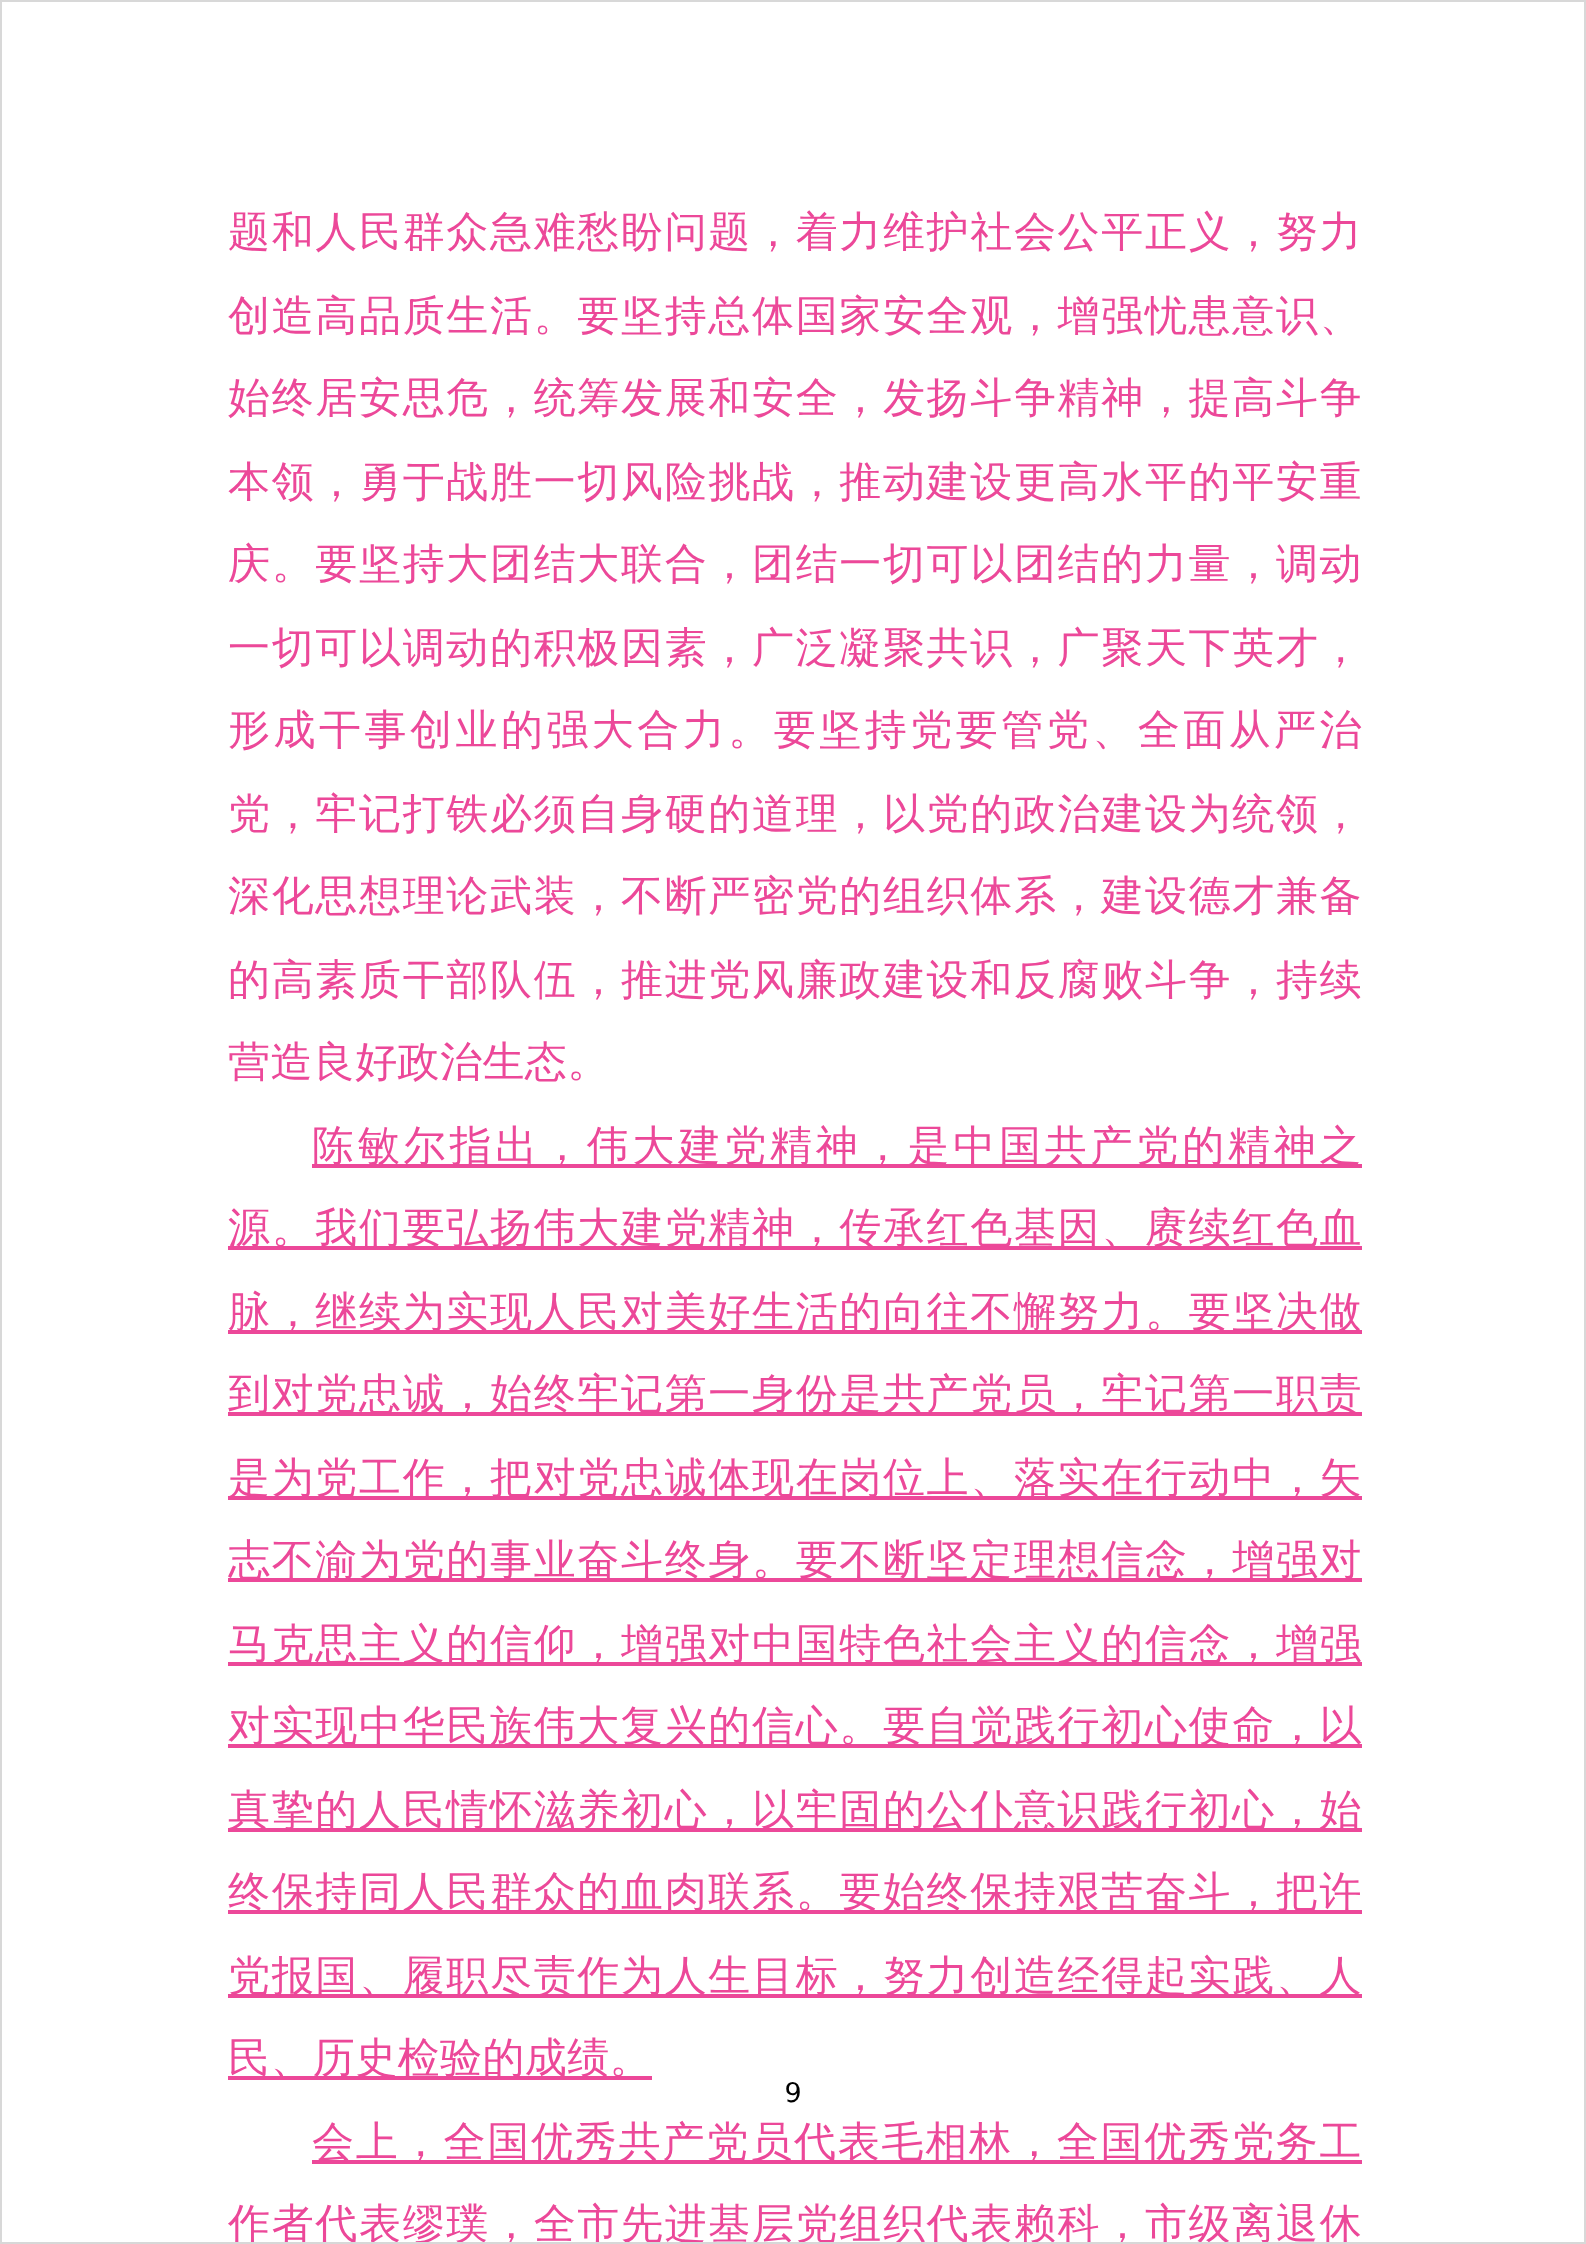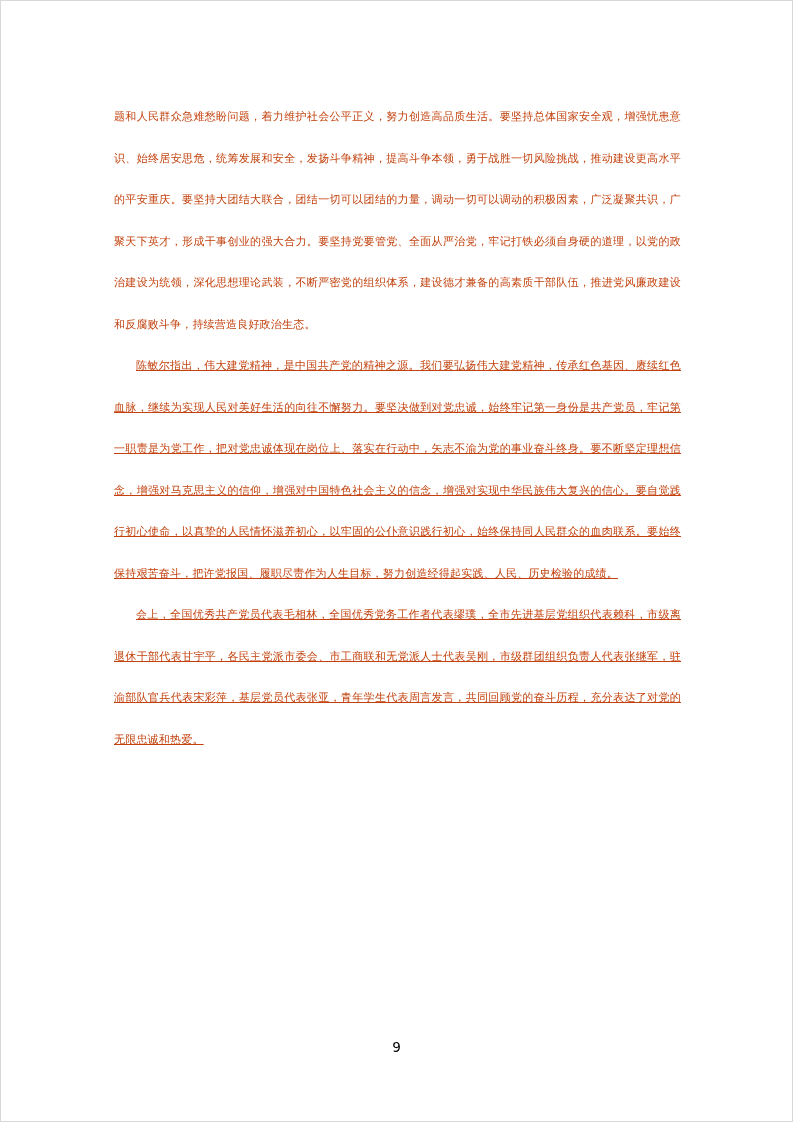--- a/index.html
+++ b/index.html
@@ -20,23 +20,23 @@
     border: 1px solid #d8d8d8;
   }
   .page-body {
     position: absolute;
     left: 113px;
     top: 95px;
     width: 567px;
   }
   .para {
     font-family: "DejaVu Sans", "Liberation Sans", sans-serif;
-    font-size: 11px;
+    font-size: 21px;
     line-height: 41.5px;
-    color: #c2410c;
+    color: #ec4899;
     text-align: justify;
     text-justify: inter-ideograph;
     margin: 0;
     letter-spacing: 0.2px;
   }
   .para + .para {
     margin-top: 0px;
   }
   .indent {
     text-indent: 2em;

